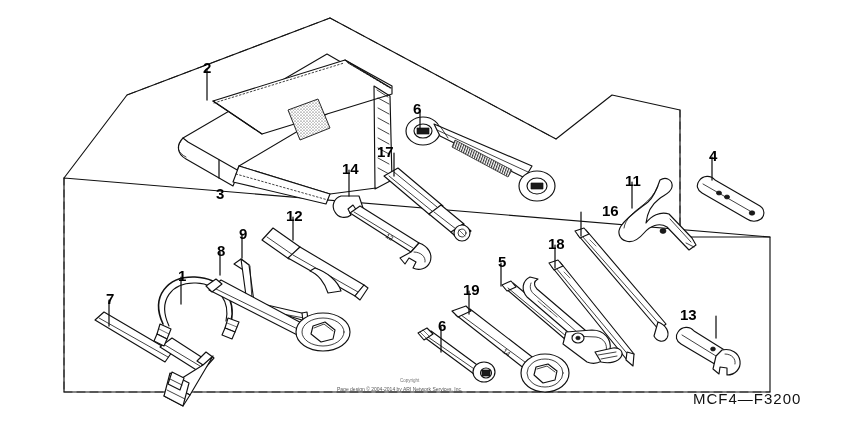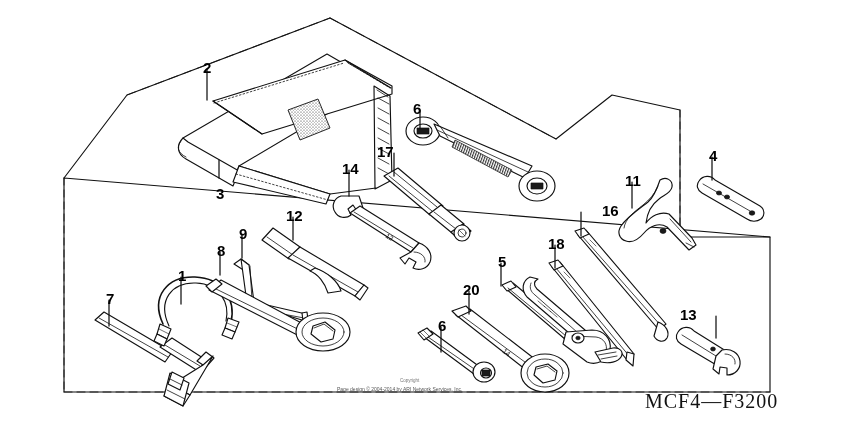--- a/index.html
+++ b/index.html
@@ -4,22 +4,22 @@
 <style>
   html,body{margin:0;padding:0;background:#ffffff;}
   body{width:850px;height:425px;overflow:hidden;
        font-family:"Liberation Serif", serif;color:#000;}
   #stage{position:relative;width:850px;height:425px;background:#fff;}
   #art{position:absolute;left:0;top:0;width:850px;height:425px;}
   .callout-layer{position:absolute;left:0;top:0;width:850px;height:425px;}
   .callout{position:absolute;font-family:"Liberation Sans", sans-serif;
            font-weight:bold;font-size:15px;line-height:15px;color:#000;
            letter-spacing:0px;}
-  .partno{position:absolute;font-family:Liberation Serif, serif;
-          font-size:20px;letter-spacing:1px;color:#111;white-space:nowrap;}
+  .partno{position:absolute;font-family:Liberation Sans, sans-serif;
+          font-size:15px;letter-spacing:1px;color:#111;white-space:nowrap;margin-left:48px;}
   .copyline{position:absolute;font-family:"Liberation Sans", sans-serif;
             font-size:5px;color:#555;white-space:nowrap;transform:scaleY(.92);}
   .copytitle{position:absolute;font-family:"Liberation Sans", sans-serif;
              font-size:4.5px;color:#777;white-space:nowrap;}
 </style>
 </head>
 <body>
 
 <div id="stage">
 
@@ -325,21 +325,21 @@
       <div class="callout" style="left: 217px; top: 243px;">8</div>
       <div class="callout" style="left: 239px; top: 226px;">9</div>
       <div class="callout" style="left: 413px; top: 101px;">6</div>
       <div class="callout" style="left: 625px; top: 173px;">11</div>
       <div class="callout" style="left: 286px; top: 208px;">12</div>
       <div class="callout" style="left: 680px; top: 307px;">13</div>
       <div class="callout" style="left: 342px; top: 161px;">14</div>
       <div class="callout" style="left: 548px; top: 236px;">18</div>
       <div class="callout" style="left: 602px; top: 203px; text-align: center;">16</div>
       <div class="callout" style="left: 377px; top: 144px;">17</div>
-      <div class="callout" style="left: 463px; top: 282px;">20</div>
+      <div class="callout" style="left: 463px; top: 282px;">19</div>
     </div>
 
   <div class="copytitle" style="left:400px; top:378px;">Copyright</div>
   <div class="copyline" style="left:337px; top:386px;">Page design © 2004-2014 by ARI Network Services, Inc.</div>
 
   <div class="partno" style="left:645px; top:390px;">MCF4—F3200</div>
 
 </div>
 
 </body></html>

